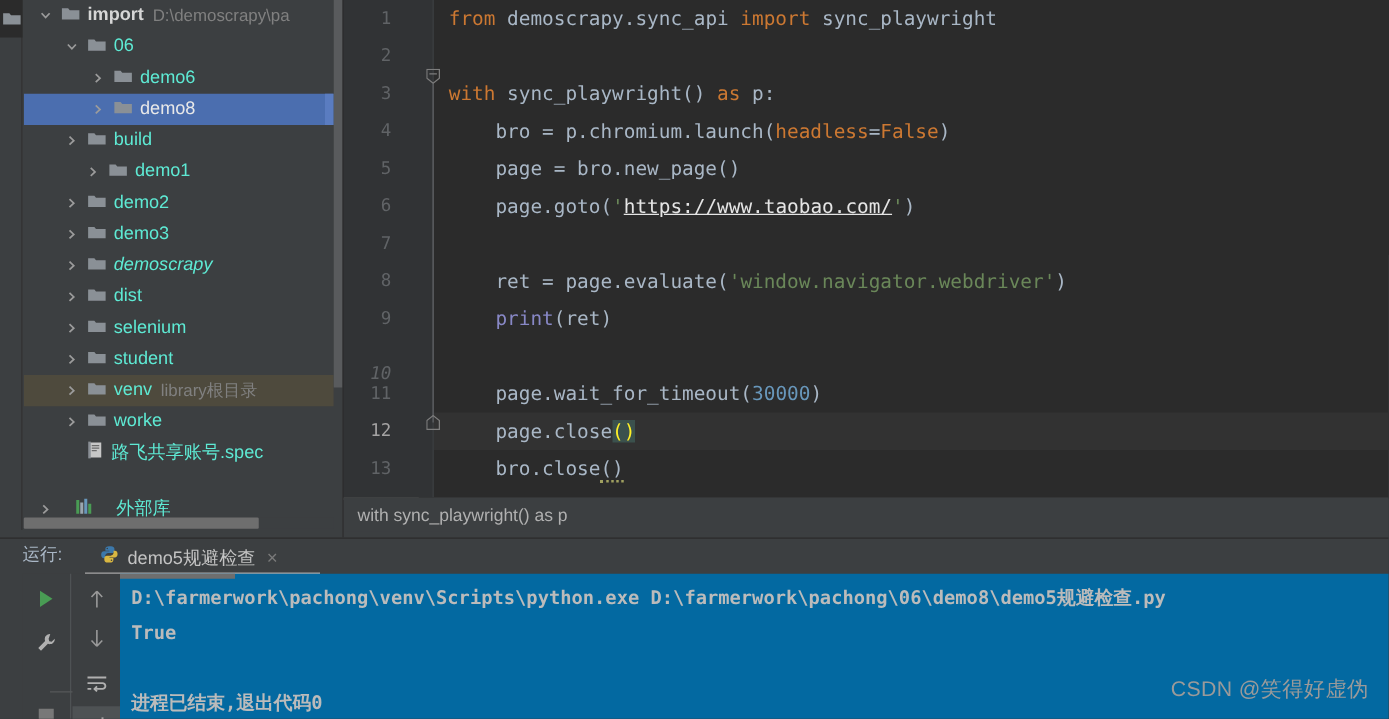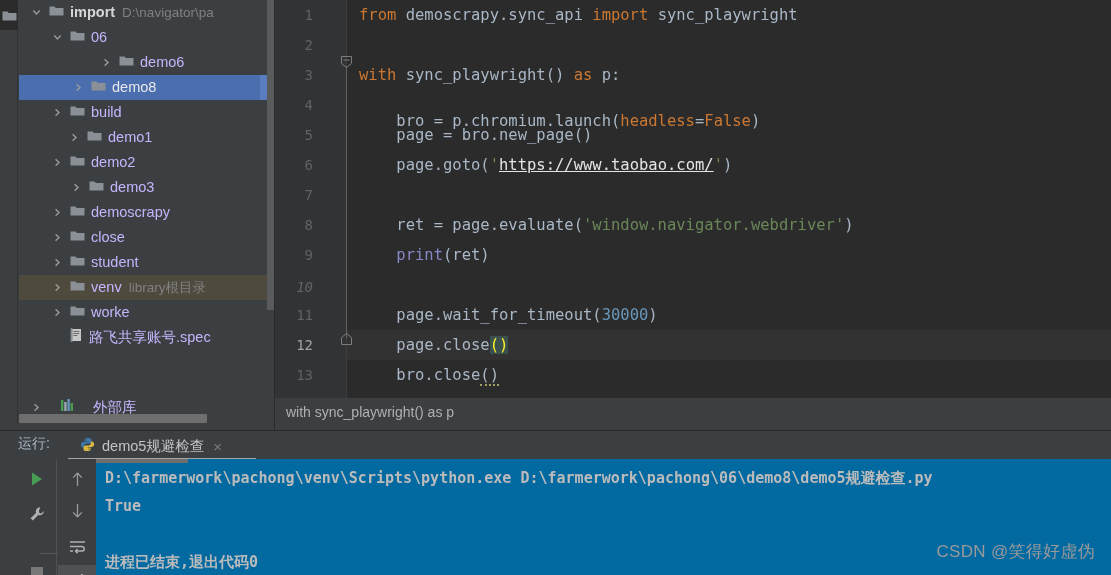--- a/index.html
+++ b/index.html
@@ -39,21 +39,21 @@
     content:""; position:absolute; right:0; top:0; width:7px; height:25px;
     background:#5a7cc0;
   }
   .row.hl { background: #4e4a3d; }
   .arrow {
     display: inline-block; width: 14px; text-align: center;
     color: #9b9b9b; font-size: 12px; flex: 0 0 auto;
   }
   .arrow svg { vertical-align: middle; }
   .fico { flex: 0 0 auto; margin-right: 6px; display:inline-block; }
-  .lbl { color: #c4b5fd; font-size: 14.5px; }
+  .lbl { color: #5eead4; font-size: 14.5px; }
   .row.sel .lbl { color: #e8e8e8; }
   .lbl.bold { font-weight: bold; color: #d6d6d6; }
   .sub { color: #808080; font-size: 13.5px; margin-left: 7px; }
 
   #ext-lib-row { position: absolute; left: 19px; top: 395px; }
   #hscroll-track {
     position: absolute; left: 19px; top: 414px; width: 248px; height: 9px;
     background: #3c3f41;
   }
   #hscroll-thumb {
@@ -217,32 +217,32 @@
 
     <div id="tree">
         <div class="row" style="padding-left: 10px;">
           <span class="arrow"><svg width="9" height="9" viewBox="0 0 9 9">
               <path d="M1.3 2.6L4.5 6 7.7 2.6" fill="none" stroke="#9b9b9b" stroke-width="1.4"></path>
             </svg></span>
           <span class="fico" style="margin-left: 6px;"><svg width="15" height="12" viewBox="0 0 15 12">
               <path d="M0.5 1.5h5l1.3 1.6H14.5v7.4H0.5z" fill="#8a9096"></path>
             </svg></span>
           <span class="lbl bold">import</span>
-          <span class="sub">D:\navigator\pa</span>
+          <span class="sub">D:\demoscrapy\pa</span>
         </div>
         <div class="row" style="padding-left: 31px;">
           <span class="arrow"><svg width="9" height="9" viewBox="0 0 9 9">
               <path d="M1.3 2.6L4.5 6 7.7 2.6" fill="none" stroke="#9b9b9b" stroke-width="1.4"></path>
             </svg></span>
           <span class="fico" style="margin-left: 6px;"><svg width="15" height="12" viewBox="0 0 15 12">
               <path d="M0.5 1.5h5l1.3 1.6H14.5v7.4H0.5z" fill="#8a9096"></path>
             </svg></span>
           <span class="lbl">06</span>
         </div>
-        <div class="row" style="padding-left: 80px;">
+        <div class="row" style="padding-left: 52px;">
           <span class="arrow"><svg width="9" height="9" viewBox="0 0 9 9">
               <path d="M2.6 1.3L6 4.5 2.6 7.7" fill="none" stroke="#9b9b9b" stroke-width="1.4"></path>
             </svg></span>
           <span class="fico" style="margin-left: 6px;"><svg width="15" height="12" viewBox="0 0 15 12">
               <path d="M0.5 1.5h5l1.3 1.6H14.5v7.4H0.5z" fill="#8a9096"></path>
             </svg></span>
           <span class="lbl">demo6</span>
         </div>
         <div class="row sel" style="padding-left: 52px; text-align: right;">
           <span class="arrow"><svg width="9" height="9" viewBox="0 0 9 9">
@@ -273,46 +273,55 @@
         </div>
         <div class="row" style="padding-left: 31px;">
           <span class="arrow"><svg width="9" height="9" viewBox="0 0 9 9">
               <path d="M2.6 1.3L6 4.5 2.6 7.7" fill="none" stroke="#9b9b9b" stroke-width="1.4"></path>
             </svg></span>
           <span class="fico" style="margin-left: 6px;"><svg width="15" height="12" viewBox="0 0 15 12">
               <path d="M0.5 1.5h5l1.3 1.6H14.5v7.4H0.5z" fill="#8a9096"></path>
             </svg></span>
           <span class="lbl">demo2</span>
         </div>
-        <div class="row" style="padding-left: 31px; margin-left: 19px;">
+        <div class="row" style="padding-left: 31px;">
           <span class="arrow"><svg width="9" height="9" viewBox="0 0 9 9">
               <path d="M2.6 1.3L6 4.5 2.6 7.7" fill="none" stroke="#9b9b9b" stroke-width="1.4"></path>
             </svg></span>
           <span class="fico" style="margin-left: 6px;"><svg width="15" height="12" viewBox="0 0 15 12">
               <path d="M0.5 1.5h5l1.3 1.6H14.5v7.4H0.5z" fill="#8a9096"></path>
             </svg></span>
           <span class="lbl">demo3</span>
         </div>
-        <div class="row" style="padding-left: 31px;">
+        <div class="row" style="padding-left: 31px; font-style: italic;">
           <span class="arrow"><svg width="9" height="9" viewBox="0 0 9 9">
               <path d="M2.6 1.3L6 4.5 2.6 7.7" fill="none" stroke="#9b9b9b" stroke-width="1.4"></path>
             </svg></span>
           <span class="fico" style="margin-left: 6px;"><svg width="15" height="12" viewBox="0 0 15 12">
               <path d="M0.5 1.5h5l1.3 1.6H14.5v7.4H0.5z" fill="#8a9096"></path>
             </svg></span>
           <span class="lbl">demoscrapy</span>
         </div>
         <div class="row" style="padding-left: 31px;">
           <span class="arrow"><svg width="9" height="9" viewBox="0 0 9 9">
               <path d="M2.6 1.3L6 4.5 2.6 7.7" fill="none" stroke="#9b9b9b" stroke-width="1.4"></path>
             </svg></span>
           <span class="fico" style="margin-left: 6px;"><svg width="15" height="12" viewBox="0 0 15 12">
               <path d="M0.5 1.5h5l1.3 1.6H14.5v7.4H0.5z" fill="#8a9096"></path>
             </svg></span>
-          <span class="lbl">close</span>
+          <span class="lbl">dist</span>
+        </div>
+        <div class="row" style="padding-left: 31px;">
+          <span class="arrow"><svg width="9" height="9" viewBox="0 0 9 9">
+              <path d="M2.6 1.3L6 4.5 2.6 7.7" fill="none" stroke="#9b9b9b" stroke-width="1.4"></path>
+            </svg></span>
+          <span class="fico" style="margin-left: 6px;"><svg width="15" height="12" viewBox="0 0 15 12">
+              <path d="M0.5 1.5h5l1.3 1.6H14.5v7.4H0.5z" fill="#8a9096"></path>
+            </svg></span>
+          <span class="lbl">selenium</span>
         </div>
         <div class="row" style="padding-left: 31px;">
           <span class="arrow"><svg width="9" height="9" viewBox="0 0 9 9">
               <path d="M2.6 1.3L6 4.5 2.6 7.7" fill="none" stroke="#9b9b9b" stroke-width="1.4"></path>
             </svg></span>
           <span class="fico" style="margin-left: 6px;"><svg width="15" height="12" viewBox="0 0 15 12">
               <path d="M0.5 1.5h5l1.3 1.6H14.5v7.4H0.5z" fill="#8a9096"></path>
             </svg></span>
           <span class="lbl">student</span>
         </div>
@@ -378,21 +387,21 @@
     <div id="gutter">
         <div class="lineno" style="top: 0px; line-height: 30px;">1</div>
         <div class="lineno" style="top: 30px; line-height: 30px;">2</div>
         <div class="lineno" style="top: 60px; line-height: 30px;">3</div>
         <div class="lineno" style="top: 90px; line-height: 30px;">4</div>
         <div class="lineno" style="top: 120px; line-height: 30px;">5</div>
         <div class="lineno" style="top: 150px; line-height: 30px;">6</div>
         <div class="lineno" style="top: 180px; line-height: 30px;">7</div>
         <div class="lineno" style="top: 210px; line-height: 30px;">8</div>
         <div class="lineno" style="top: 240px; line-height: 30px;">9</div>
-        <div class="lineno" style="top: 272px; line-height: 30px; font-style: italic;">10</div>
+        <div class="lineno" style="top: 284px; line-height: 30px; font-style: italic;">10</div>
         <div class="lineno" style="top: 300px; line-height: 30px;">11</div>
         <div class="lineno cur" style="top: 330px; line-height: 30px;">12</div>
         <div class="lineno" style="top: 360px; line-height: 30px;">13</div>
       </div>
       <div class="lhl" style="top: 330px;"></div>
     <div id="fold-track"></div>
     <div class="foldline" style="top:66px;height:272px;"></div>
     <div class="foldmark" style="top:54px;">
       <svg width="11" height="12" viewBox="0 0 11 12">
           <path d="M0.5 0.5h10v7l-5 4-5-4z" fill="none" stroke="#7d7d7d"></path>
@@ -401,21 +410,21 @@
     </div>
     <div class="foldmark" style="top:331px;">
       <svg width="11" height="12" viewBox="0 0 11 12">
           <path d="M0.5 11.5h10v-7l-5-4-5 4z" fill="none" stroke="#7d7d7d"></path>
         </svg>
     </div>
     <div id="code">
         <div class="cl" style="top: 0px;"><span class="kw">from</span><span class="ident"> demoscrapy.sync_api </span><span class="kw">import</span><span class="ident"> sync_playwright</span></div>
         <div class="cl" style="top: 30px;"></div>
         <div class="cl" style="top: 60px;"><span class="kw">with</span><span class="ident"> sync_playwright() </span><span class="kw">as</span><span class="ident"> p:</span></div>
-        <div class="cl" style="top: 90px; margin-top: 16px;"><span class="ident">    bro = p.chromium.launch(</span><span class="kw">headless</span><span class="ident">=</span><span class="kw">False</span><span class="ident">)</span></div>
+        <div class="cl" style="top: 90px;"><span class="ident">    bro = p.chromium.launch(</span><span class="kw">headless</span><span class="ident">=</span><span class="kw">False</span><span class="ident">)</span></div>
         <div class="cl" style="top: 120px;"><span class="ident">    page = bro.new_page()</span></div>
         <div class="cl" style="top: 150px;"><span class="ident">    page.goto(</span><span class="str">'</span><span class="link">https://www.taobao.com/</span><span class="str">'</span><span class="ident">)</span></div>
         <div class="cl" style="top: 180px;"></div>
         <div class="cl" style="top: 210px;"><span class="ident">    ret = page.evaluate(</span><span class="str">'window.navigator.webdriver'</span><span class="ident">)</span></div>
         <div class="cl" style="top: 240px;"><span class="ident">    </span><span class="bi">print</span><span class="ident">(ret)</span></div>
         <div class="cl" style="top: 270px;"></div>
         <div class="cl" style="top: 300px;"><span class="ident">    page.wait_for_timeout(</span><span class="num">30000</span><span class="ident">)</span></div>
         <div class="cl" style="top: 360px;"><span class="ident">    bro.close</span><span class="squig">()</span></div>
         <div class="cl" style="top: 330px;"><span class="ident">    page.close</span><span class="brmatch">()</span></div>
       </div>

